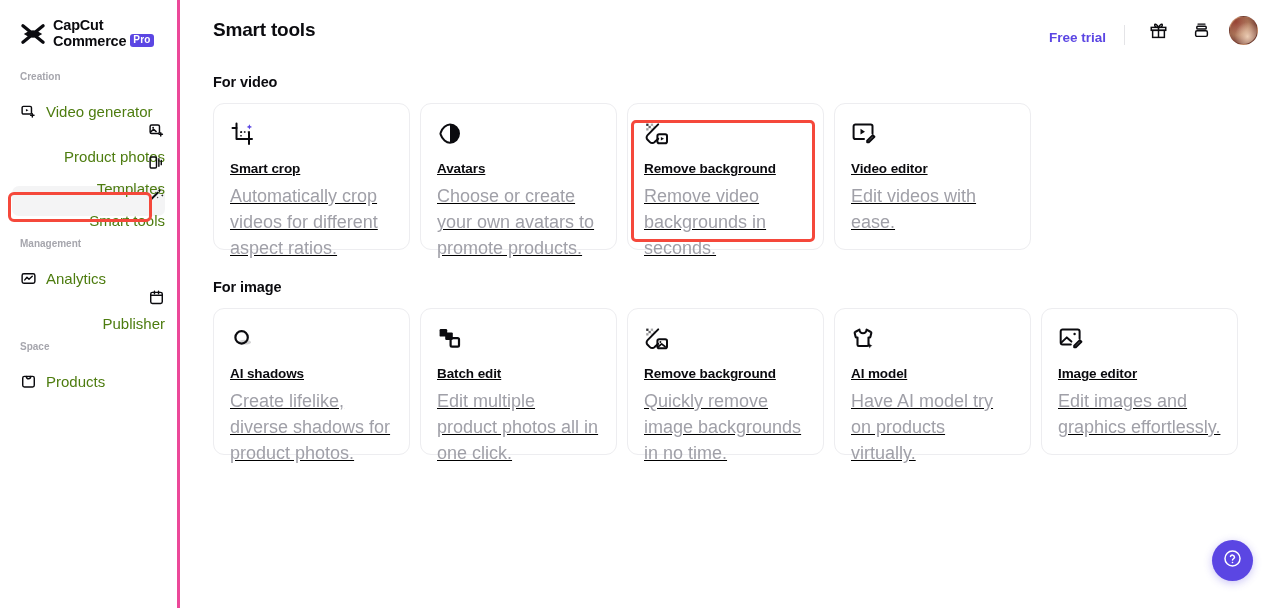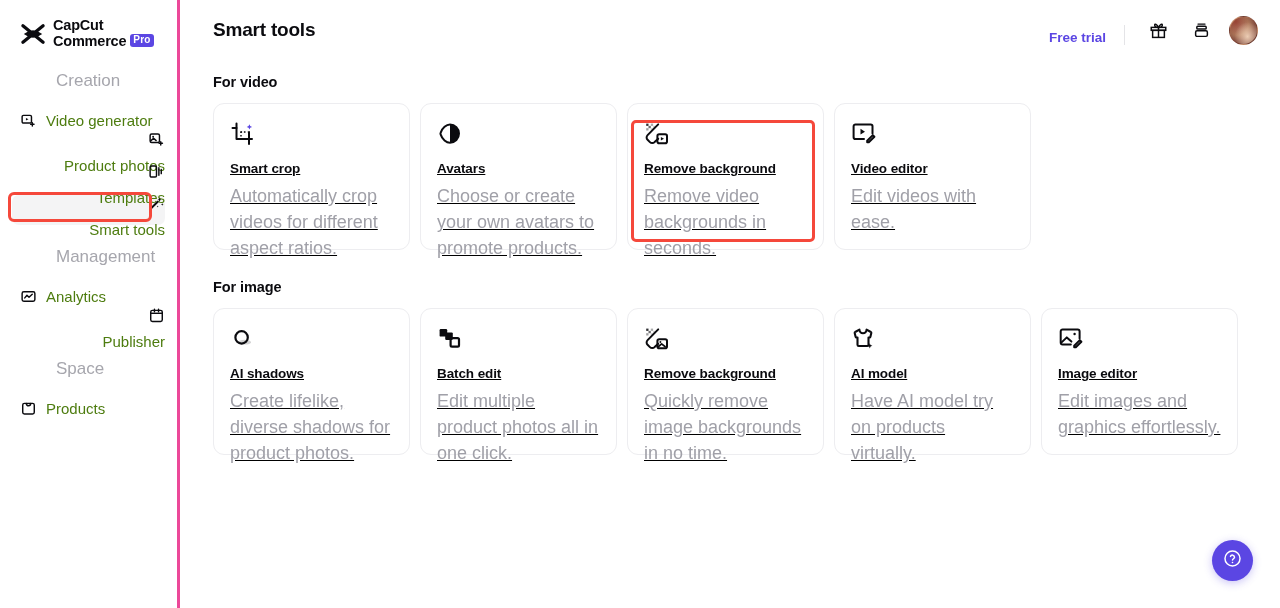--- a/index.html
+++ b/index.html
@@ -24,22 +24,22 @@
   .brand-text { display: flex; flex-direction: column; line-height: 1.08; }
   .brand-line1 { font-size: 14.5px; font-weight: 700; color: #0b0b0f; letter-spacing: -0.2px; }
   .brand-line2 { font-size: 14.5px; font-weight: 700; color: #0b0b0f; letter-spacing: -0.2px; display: flex; align-items: center; gap: 4px; }
   .pro-badge {
     background: #5b46e3; color: #fff; font-size: 10px; font-weight: 700;
     border-radius: 3px; padding: 1.5px 3px; letter-spacing: 0.2px;
     position: relative; top: -1px;
   }
 
   .nav-group-label {
-    font-size: 17px; color: #a6a6ad; padding: 0 0 0 20px;
-    margin-top: 22px; margin-bottom: 8px; font-weight: 400; margin-left: 36px;
+    font-size: 10px; color: #a6a6ad; padding: 0 0 0 20px;
+    margin-top: 22px; margin-bottom: 8px; font-weight: 700;
   }
   .nav-item {
     display: flex; align-items: flex-end; gap: 9px;
     height: 30px; margin: 0 12px 0 12px; padding-left: 8px;
     border-radius: 7px; cursor: pointer;
     font-size: 15px; color: #4d7c0f; font-weight: 400;
   }
   .nav-item + .nav-item { margin-top: 2px; flex-direction: column; }
   .nav-item.active { background: #f4f4f5; }
   .nav-icon { width: 17px; height: 17px; flex: 0 0 17px; display: block; }

